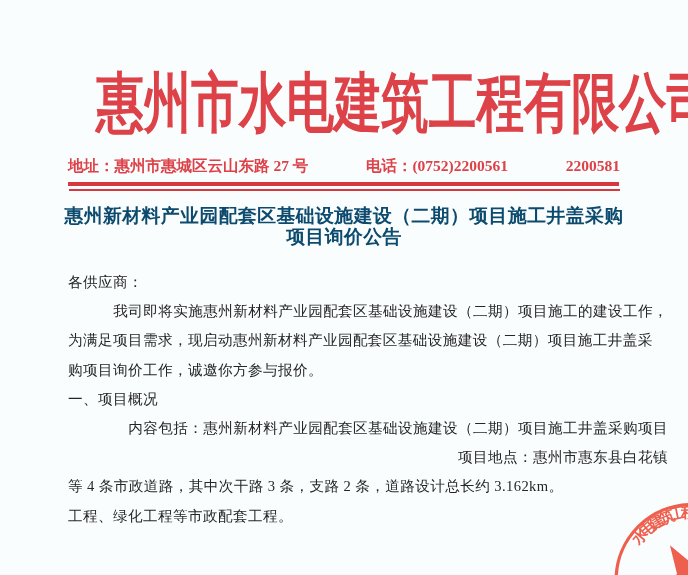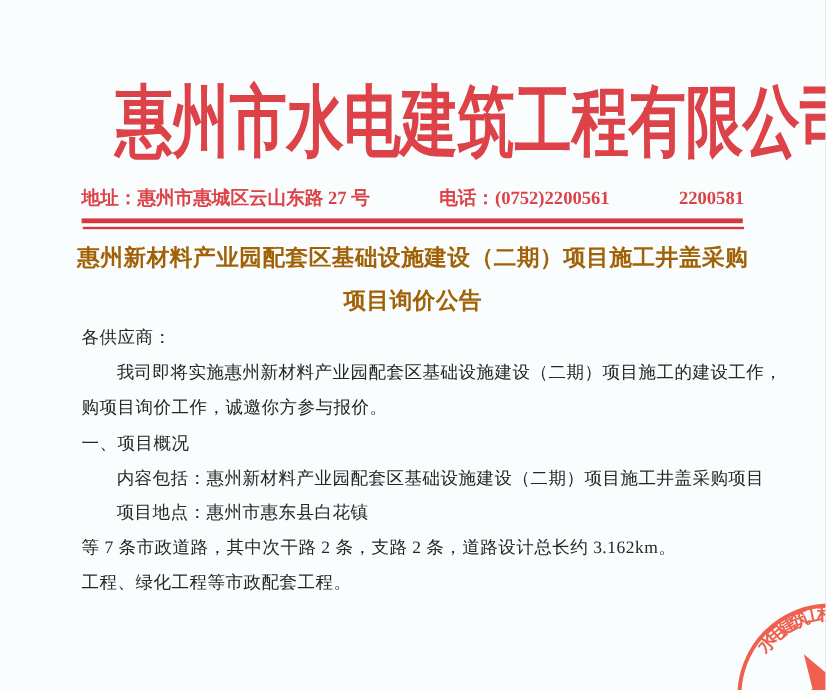--- a/index.html
+++ b/index.html
@@ -43,34 +43,34 @@
   }
   .rule-thin{
     position:absolute;top:189px;left:69px;width:551px;height:1.5px;
     background:var(--rule-red);
   }
   
   .doc-title{
     position:absolute;left:0;width:100%;
     text-align:center;font-weight:bold;
     font-size:18.8px;line-height:24px;
-    color:#a16207;white-space:nowrap;
+    color:#0c4a6e;white-space:nowrap;
     letter-spacing:0.5px;
   }
   .doc-title.l1{top:204px;}
-  .doc-title.l2{top:240px;}
+  .doc-title.l2{top:225px;}
   
   .body-text{
     position:absolute;top:268px;left:68px;right:20px;
     font-size:14.6px;line-height:29.2px;
     color:var(--body-ink);
     letter-spacing:0.4px;
   }
   .body-text .line{white-space:nowrap;}
-  .body-text .indent{text-indent:2em;}
+  .body-text .indent{text-indent:2em;text-align:right;}
   
   .seal{
     position:absolute;left:545px;top:470px;width:220px;height:220px;
     z-index:3;opacity:0.92;pointer-events:none;
   }
   .seal text{
     font-family:"Liberation Serif","DejaVu Serif",serif;
     font-weight:bold;font-size:21px;
     fill:var(--seal-red);
   }
@@ -90,25 +90,26 @@
 
   <div class="rule-thick"></div>
   <div class="rule-thin"></div>
 
   <div class="doc-title l1">惠州新材料产业园配套区基础设施建设（二期）项目施工井盖采购</div>
   <div class="doc-title l2">项目询价公告</div>
 
   <div class="body-text">
     <div class="line">各供应商：</div>
     <div class="line indent">我司即将实施惠州新材料产业园配套区基础设施建设（二期）项目施工的建设工作，</div>
+    <div class="line">为满足项目需求，现启动惠州新材料产业园配套区基础设施建设（二期）项目施工井盖采</div>
     <div class="line">购项目询价工作，诚邀你方参与报价。</div>
     <div class="line">一、项目概况</div>
     <div class="line indent">内容包括：惠州新材料产业园配套区基础设施建设（二期）项目施工井盖采购项目</div>
     <div class="line indent">项目地点：惠州市惠东县白花镇</div>
-    <div class="line">等 7 条市政道路，其中次干路 2 条，支路 2 条，道路设计总长约 3.162km。</div>
+    <div class="line">等 4 条市政道路，其中次干路 3 条，支路 2 条，道路设计总长约 3.162km。</div>
     <div class="line">工程、绿化工程等市政配套工程。</div>
   </div>
 
   <svg class="seal" viewBox="0 0 300 300" width="220" height="220">
     <g transform="translate(50,0)">
       <circle cx="150" cy="150" r="103" fill="none" stroke="var(--seal-red)" stroke-width="4.5"></circle>
       <polygon points="120.3,102.5 151.5,128.6 186.0,107.1 170.9,144.8 201.9,171.0 161.4,168.2 146.1,205.9 136.2,166.5 95.7,163.6 130.1,141.9" fill="var(--seal-red)"></polygon>
       <g>
         <text x="78.8" y="90.2" text-anchor="middle" dominant-baseline="central" transform="rotate(-50 78.8 90.2)">水</text>
         <text x="89.6" y="79.3" text-anchor="middle" dominant-baseline="central" transform="rotate(-40.5 89.6 79.3)">电</text>

